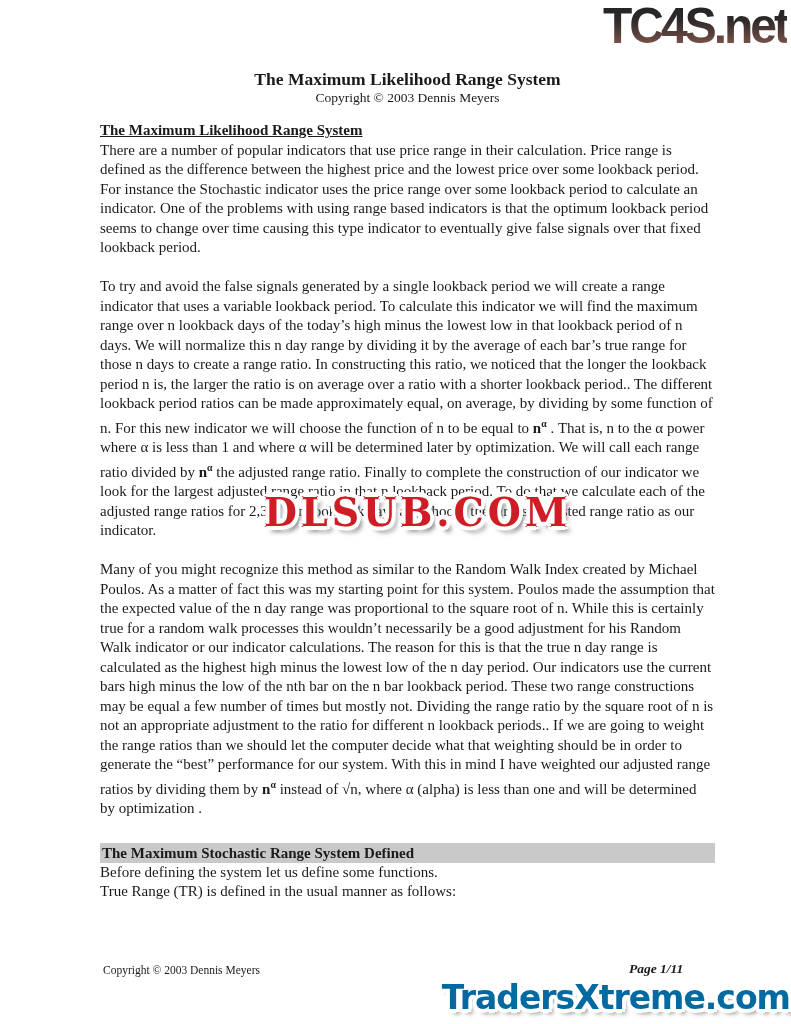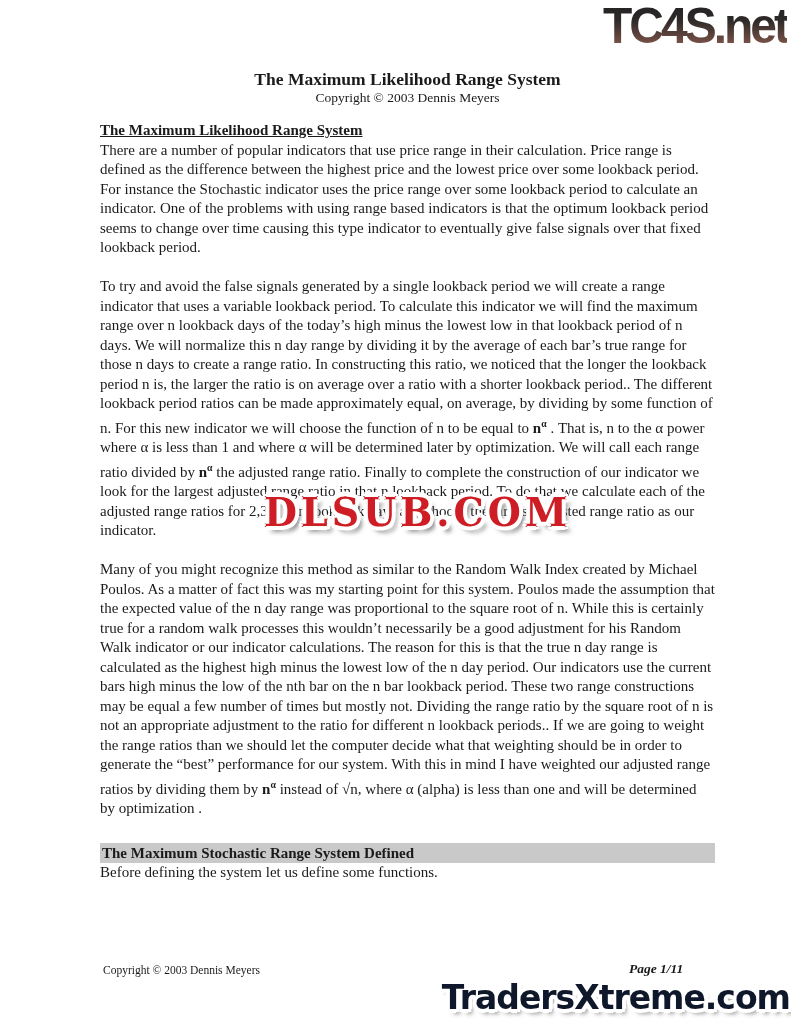--- a/index.html
+++ b/index.html
@@ -67,21 +67,21 @@
       5px 6px 4px rgba(110,110,110,0.75);
     z-index: 5;
     transform: scaleY(1.05);
   }
 
   
   .txtreme {
     position: absolute; right: 1px; top: 977px;
     font-family: "DejaVu Sans", sans-serif;
     font-weight: bold; font-size: 33px; line-height: 42px; letter-spacing: -1px;
-    color: #0f172a;
+    color: #0369a1;
     -webkit-text-stroke: 1.5px #8c1a1f;
     paint-order: stroke fill;
     text-shadow:
       -3px -3px 0 #ffffff, 3px -3px 0 #ffffff, -3px 3px 0 #ffffff, 3px 3px 0 #ffffff,
       0 -4px 0 #ffffff, 0 4px 0 #ffffff, -4px 0 0 #ffffff, 4px 0 0 #ffffff,
       4px 5px 4px rgba(110,110,110,0.7);
     z-index: 6;
   }
 
   .footer-left {
@@ -104,20 +104,21 @@
     <div class="title">The Maximum Likelihood Range System</div>
     <div class="subtitle">Copyright © 2003 Dennis Meyers</div>
 
     <div class="h1">The Maximum Likelihood Range System</div>
     <p class="para">There are a number of popular indicators that use price range in their calculation. Price range is defined as the difference between the highest price and the lowest price over some lookback period.  For instance the  Stochastic indicator uses the price range over some lookback period to calculate an indicator.  One of the problems with using range based indicators is that the optimum lookback period seems to change over time causing this type indicator to eventually give false signals over that fixed lookback period.</p>
     <p class="para gap">To try and avoid the false signals generated by a single lookback period we will create a range indicator that uses a variable lookback period.  To calculate this indicator we will find the maximum range over n lookback days of the today’s high minus the lowest low in that lookback period of  n days.  We will normalize this n day range by dividing it by the average of each bar’s true range for those n days to create a range ratio.  In constructing this ratio, we noticed that the longer the lookback period n is, the larger the ratio is on average over a ratio with a shorter lookback period..  The different lookback period ratios can be made approximately equal, on average, by dividing by some function of n.  For this new indicator we will choose the function of n to be equal to <b>n<sup>α</sup></b> .  That is, n to the α power where α is less than 1 and where α will be determined later by optimization.  We will call each range ratio divided by <b>n<sup>α</sup></b> the adjusted range ratio.  Finally to complete the construction of our indicator  we look for the largest adjusted range ratio in that n lookback period.  To do that we calculate each of the adjusted range ratios for 2,3,4 to n lookback days and choose the largest adjusted range ratio as our indicator.</p>
     <p class="para gap">Many of you might recognize this method as similar to the Random Walk Index created by Michael Poulos.  As a matter of fact this was my starting point for this system.  Poulos made the assumption that the expected value of the n day range was proportional to the square root of n. While this is certainly true for a random walk processes this wouldn’t necessarily be a good adjustment for his Random Walk indicator or our indicator calculations.  The reason for this is that the true n day range is calculated as the highest high minus the lowest low of  the n day period.  Our indicators use the current bars high minus the low of the nth bar on the n bar lookback period.  These two range constructions may be equal a few number of times but mostly not.  Dividing the range ratio by the square root of n is not an appropriate adjustment to the ratio for different n lookback periods..  If we are going to weight the range ratios than we should let the computer decide what that weighting should be in order to generate the “best” performance for our system.  With this in mind I have weighted our adjusted range ratios by dividing them  by <b>n<sup>α</sup></b> instead of √n, where α (alpha) is less than one and will be determined by optimization .</p>
 
     <div class="h2">The Maximum Stochastic Range System Defined</div>
     <p class="line">Before defining the system let us define some functions.</p>
+    <p class="line gap2">True Range (TR) is defined in the usual manner as follows:</p>
   </div>
 
   <div class="dlsub">DLSUB.COM</div>
 
   <div class="footer-left">Copyright © 2003 Dennis Meyers</div>
   <div class="footer-right">Page 1/11</div>
 
   <div class="txtreme">TradersXtreme.com</div>
 
 </div>

